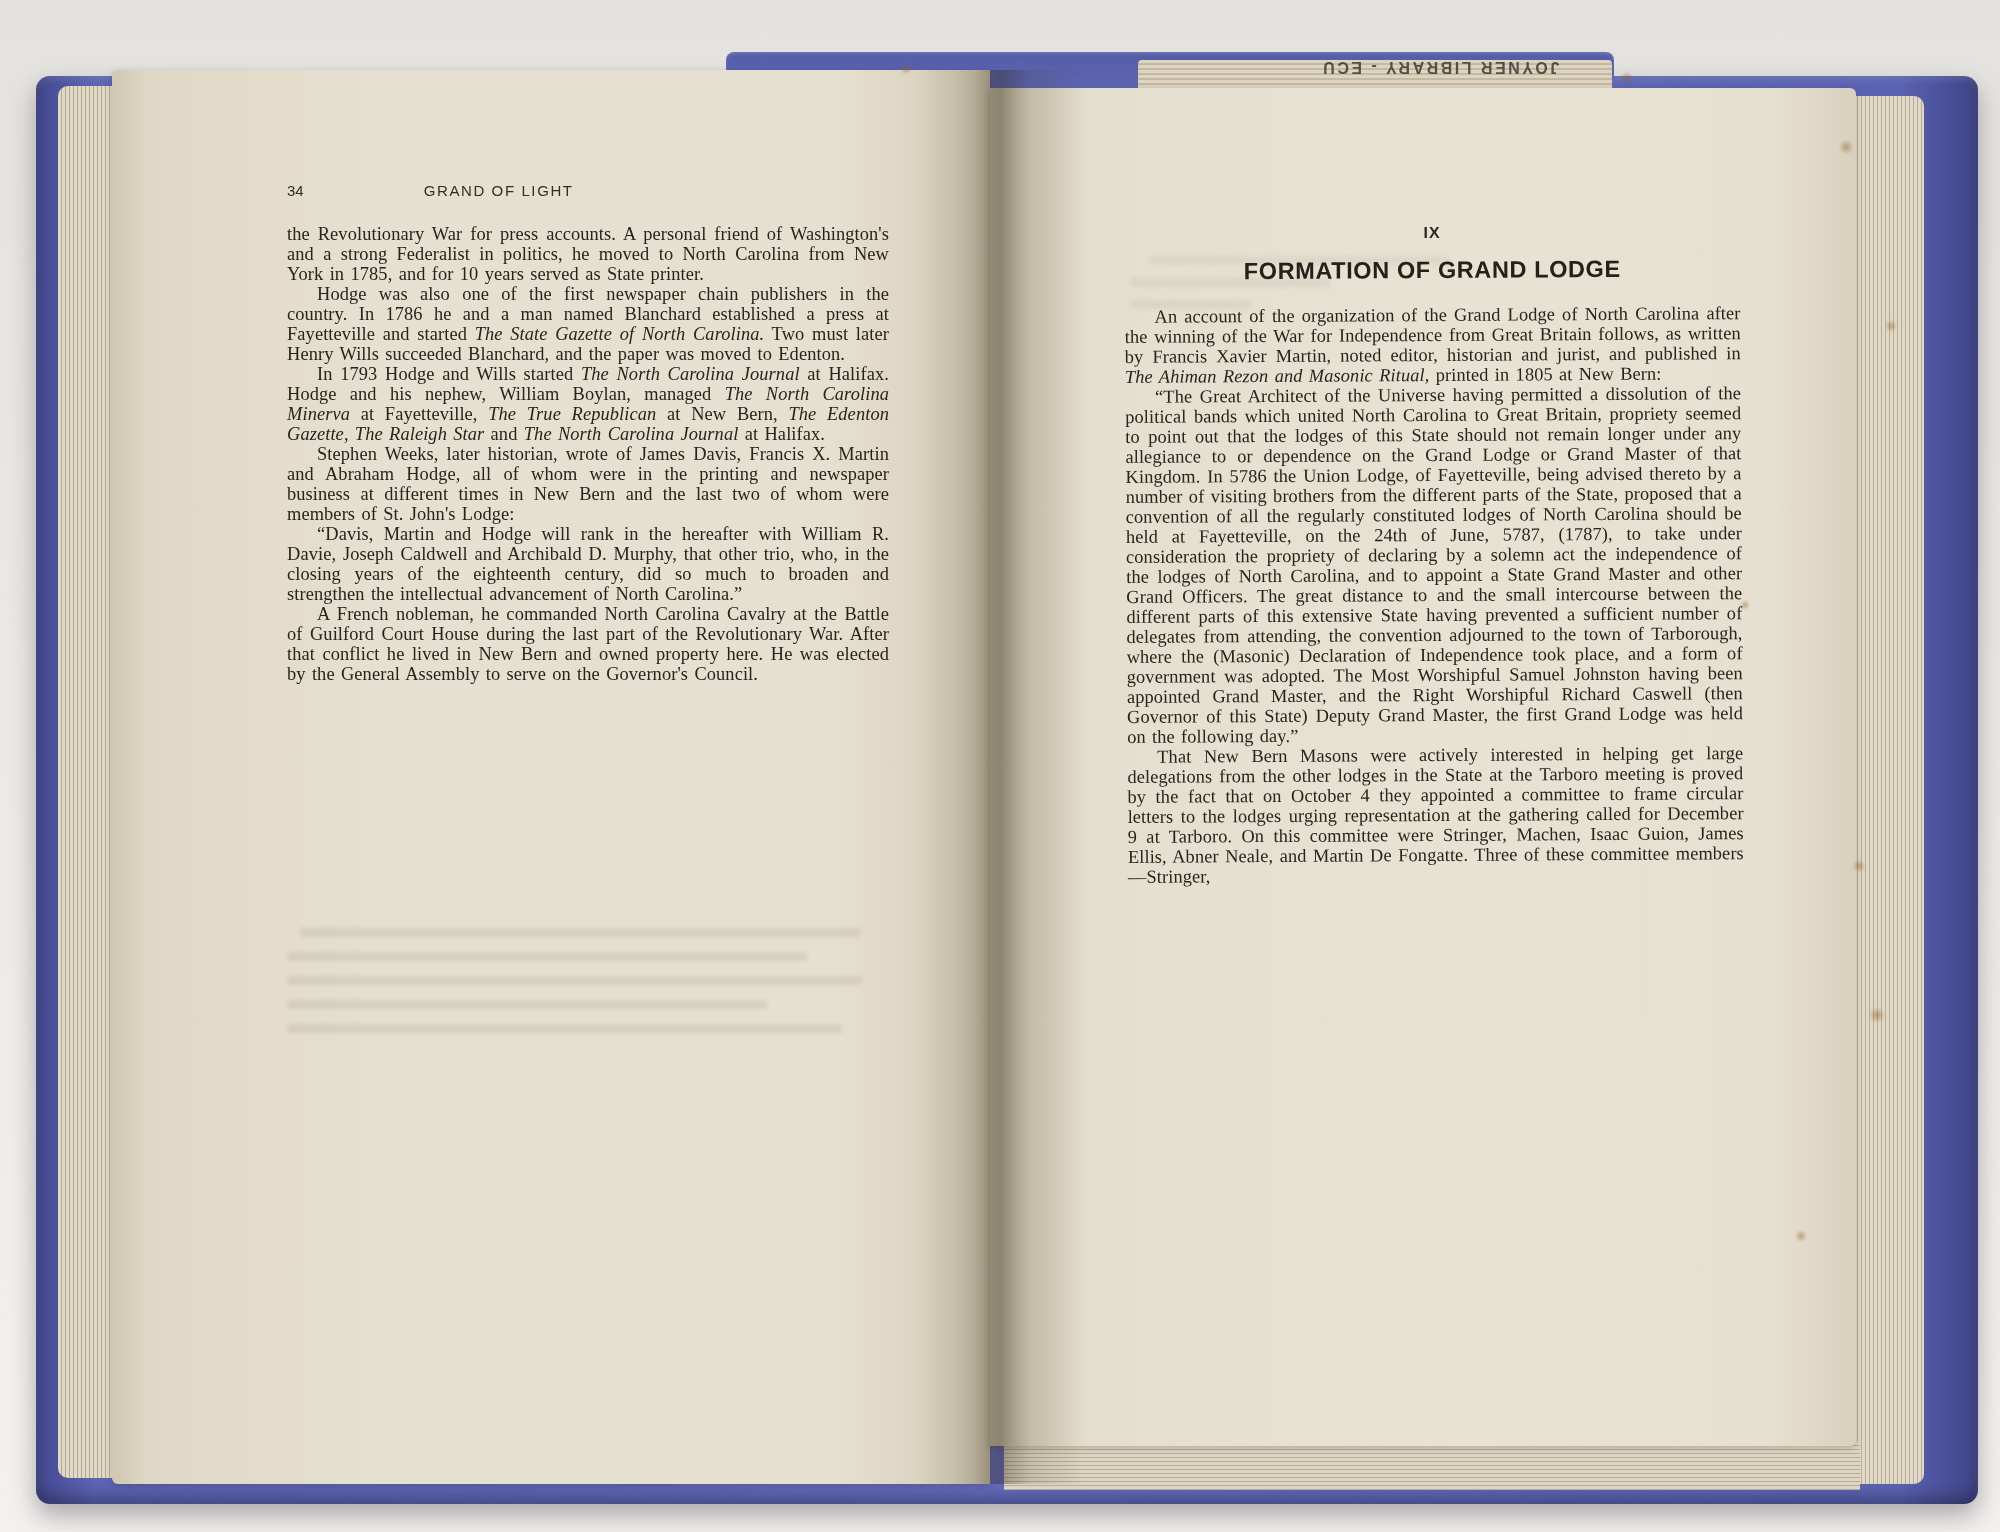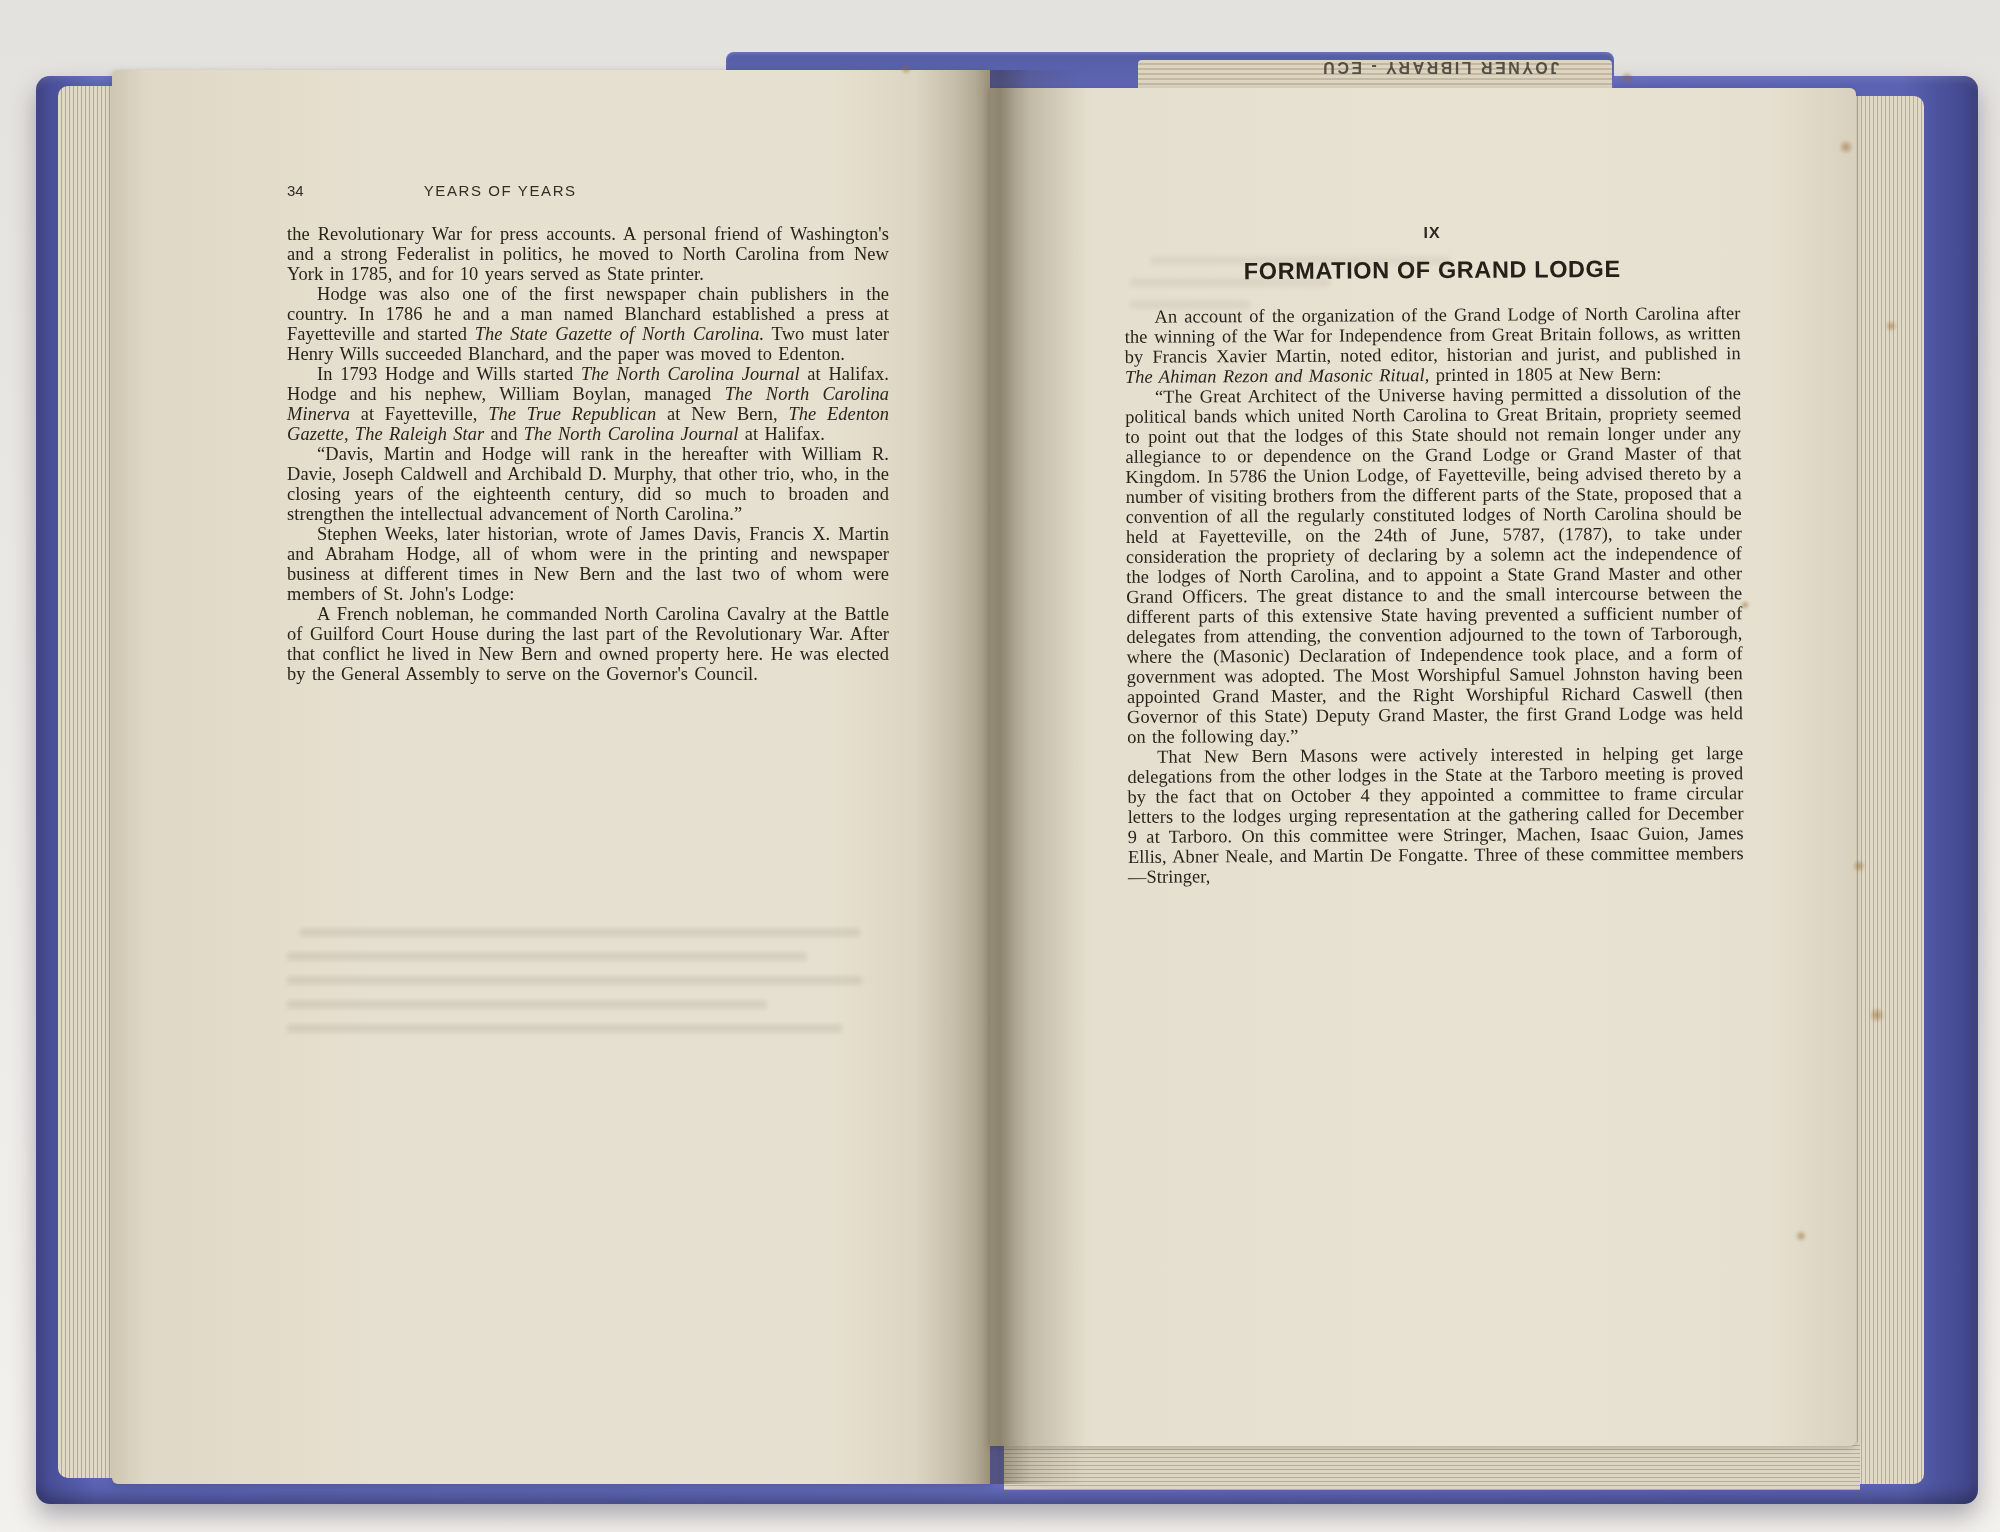--- a/index.html
+++ b/index.html
@@ -99,28 +99,28 @@
   <div class="spot" style="left:1795px;top:1230px;width:12px;height:12px"></div>
   <div class="spot" style="left:1620px;top:72px;width:14px;height:12px"></div>
   <div class="spot" style="left:900px;top:64px;width:12px;height:10px"></div>
   <div class="spot" style="left:1740px;top:600px;width:10px;height:10px"></div>
 
   <div class="stamp">JOYNER LIBRARY - ECU</div>
 
   <div class="text-col left-text">
     <div class="page-header">
       <span class="pagenum">34</span>
-      <span class="running">YEARS OF YEARS</span>
+      <span class="running">GRAND OF LIGHT</span>
     </div>
     <div class="body-text">
         <p><span>the Revolutionary War for press accounts.  A personal friend of Washington's and a strong Federalist in politics, he moved to North Carolina from New York in 1785, and for 10 years served as State printer.</span></p>
         <p><span>Hodge was also one of the first newspaper chain publishers in the country.  In 1786 he and a man named Blanchard established a press at Fayetteville and started </span><em>The State Gazette of North Carolina.</em><span>  Two must later Henry Wills succeeded Blanchard, and the paper was moved to Edenton.</span></p>
         <p><span>In 1793 Hodge and Wills started </span><em>The North Carolina Journal</em><span> at Halifax.  Hodge and his nephew, William Boylan, managed </span><em>The North Carolina Minerva</em><span> at Fayetteville, </span><em>The True Republican</em><span> at New Bern, </span><em>The Edenton Gazette, The Raleigh Star</em><span> and </span><em>The North Carolina Journal</em><span> at Halifax.</span></p>
+        <p><span>Stephen Weeks, later historian, wrote of James Davis, Francis X. Martin and Abraham Hodge, all of whom were in the printing and newspaper business at different times in New Bern and the last two of whom were members of St. John's Lodge:</span></p>
         <p><span>“Davis, Martin and Hodge will rank in the hereafter with William R. Davie, Joseph Caldwell and Archibald D. Murphy, that other trio, who, in the closing years of the eighteenth century, did so much to broaden and strengthen the intellectual advancement of North Carolina.”</span></p>
-        <p><span>Stephen Weeks, later historian, wrote of James Davis, Francis X. Martin and Abraham Hodge, all of whom were in the printing and newspaper business at different times in New Bern and the last two of whom were members of St. John's Lodge:</span></p>
         <p><span>A French nobleman, he commanded North Carolina Cavalry at the Battle of Guilford Court House during the last part of the Revolutionary War.  After that conflict he lived in New Bern and owned property here.  He was elected by the General Assembly to serve on the Governor's Council.</span></p>
       </div>
   </div>
 
   <div class="text-col right-text">
     <div class="chapnum">IX</div>
     <div class="chaptitle">FORMATION OF GRAND LODGE</div>
     <div class="body-text">
         <p><span>An account of the organization of the Grand Lodge of North Carolina after the winning of the War for Independence from Great Britain follows, as written by Francis Xavier Martin, noted editor, historian and jurist, and published in </span><em>The Ahiman Rezon and Masonic Ritual,</em><span> printed in 1805 at New Bern:</span></p>
         <p><span>“The Great Architect of the Universe having permitted a dissolution of the political bands which united North Carolina to Great Britain, propriety seemed to point out that the lodges of this State should not remain longer under any allegiance to or dependence on the Grand Lodge or Grand Master of that Kingdom.  In 5786 the Union Lodge, of Fayetteville, being advised thereto by a number of visiting brothers from the different parts of the State, proposed that a convention of all the regularly constituted lodges of North Carolina should be held at Fayetteville, on the 24th of June, 5787, (1787), to take under consideration the propriety of declaring by a solemn act the independence of the lodges of North Carolina, and to appoint a State Grand Master and other Grand Officers.  The great distance to and the small intercourse between the different parts of this extensive State having prevented a sufficient number of delegates from attending, the convention adjourned to the town of Tarborough, where the (Masonic) Declaration of Independence took place, and a form of government was adopted.  The Most Worshipful Samuel Johnston having been appointed Grand Master, and the Right Worshipful Richard Caswell (then Governor of this State) Deputy Grand Master, the first Grand Lodge was held on the following day.”</span></p>

